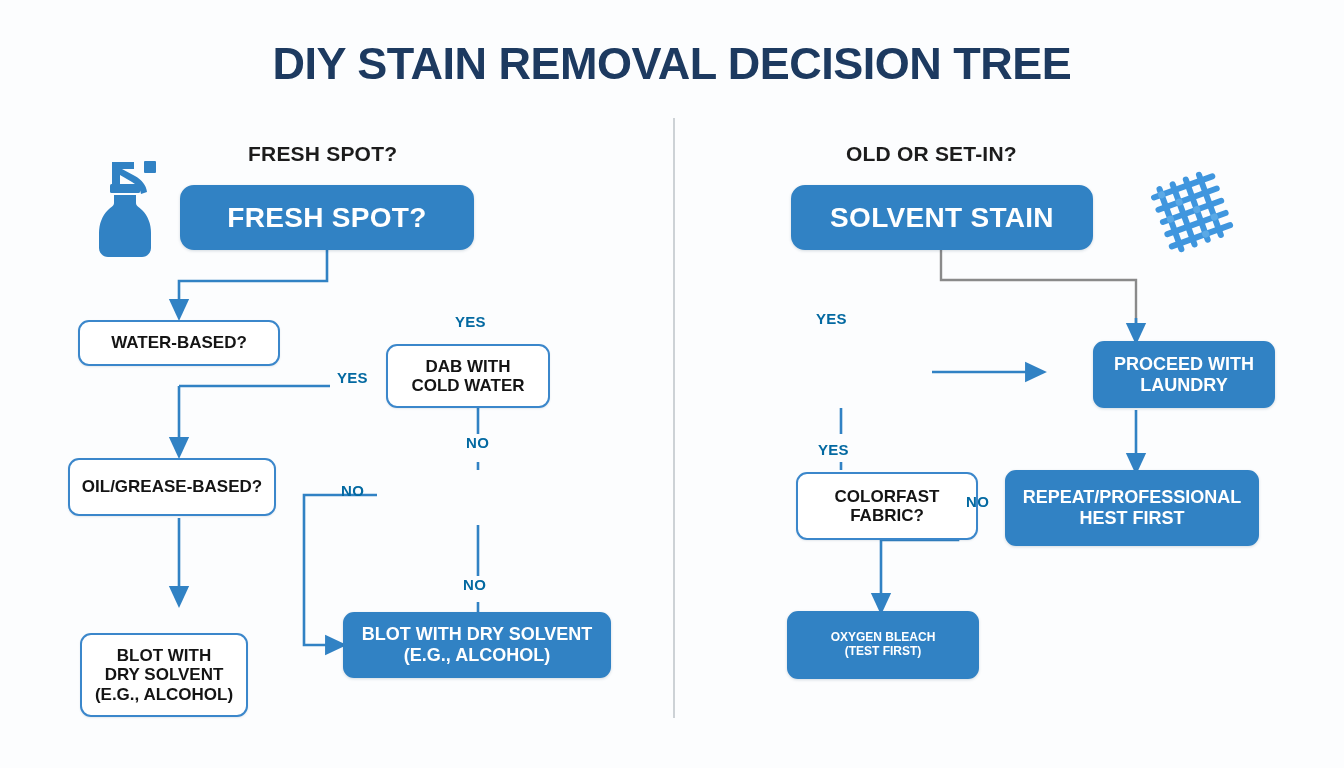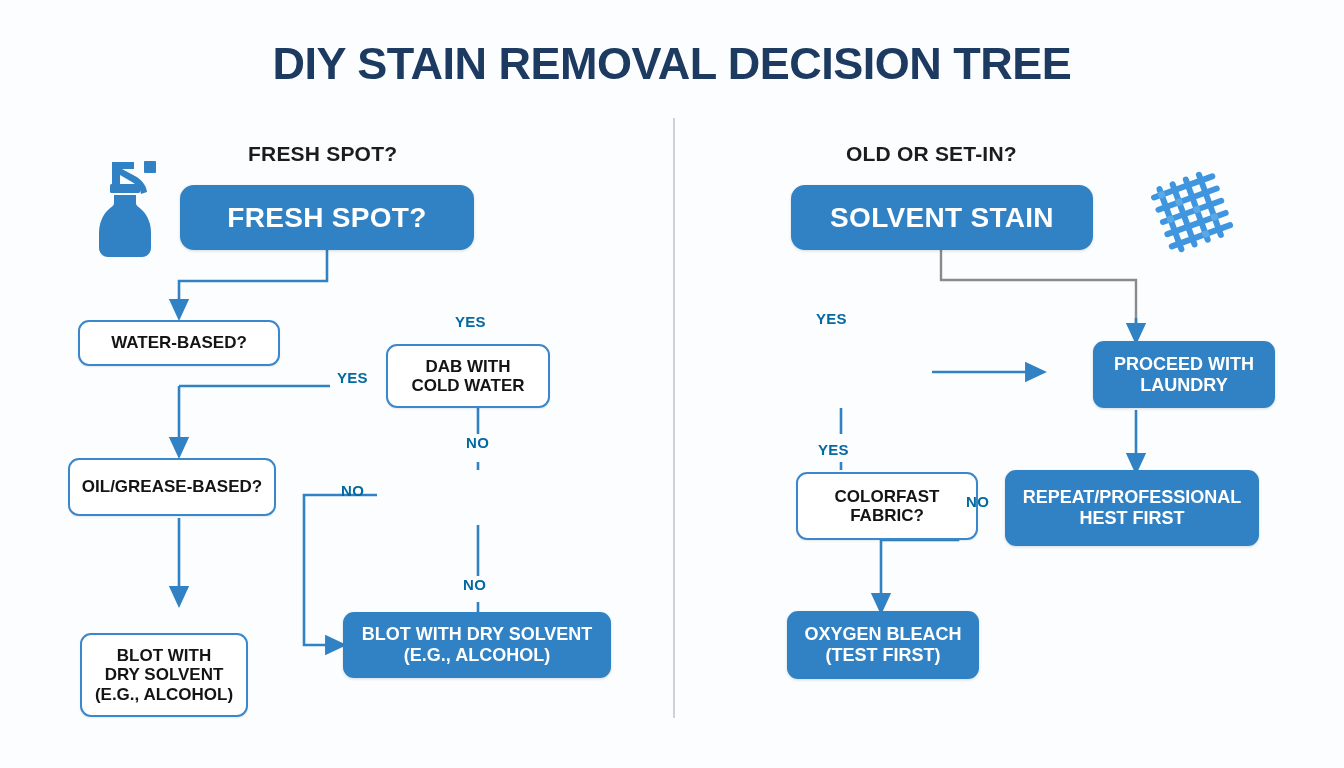--- a/index.html
+++ b/index.html
@@ -217,20 +217,20 @@
 
   <div class="node filled" style="left:1045px; top:341px; width:182px; height:67px; font-size:18px;margin-left:48px;">PROCEED WITH
 LAUNDRY</div>
 
   <div class="node outlined" style="left:752px; top:472px; width:182px; height:68px; font-size:17px;margin-left:44px;">COLORFAST
 FABRIC?</div>
 
   <div class="node filled" style="left:1005px; top:470px; width:254px; height:76px; font-size:18px;">REPEAT/PROFESSIONAL
 HEST FIRST</div>
 
-  <div class="node filled" style="left:787px; top:611px; width:192px; height:68px; font-size:18px;">OXYGEN BLEACH
+  <div class="node filled" style="left:787px; top:611px; width:192px; height:68px; font-size:12px;">OXYGEN BLEACH
 (TEST FIRST)</div>
 
   <div class="edge-label" style="left:816px; top:310px;">YES</div>
   <div class="edge-label" style="left:818px; top:441px;">YES</div>
   <div class="edge-label" style="left:966px; top:493px;">NO</div>
 
 </div>
 
 </body></html>

